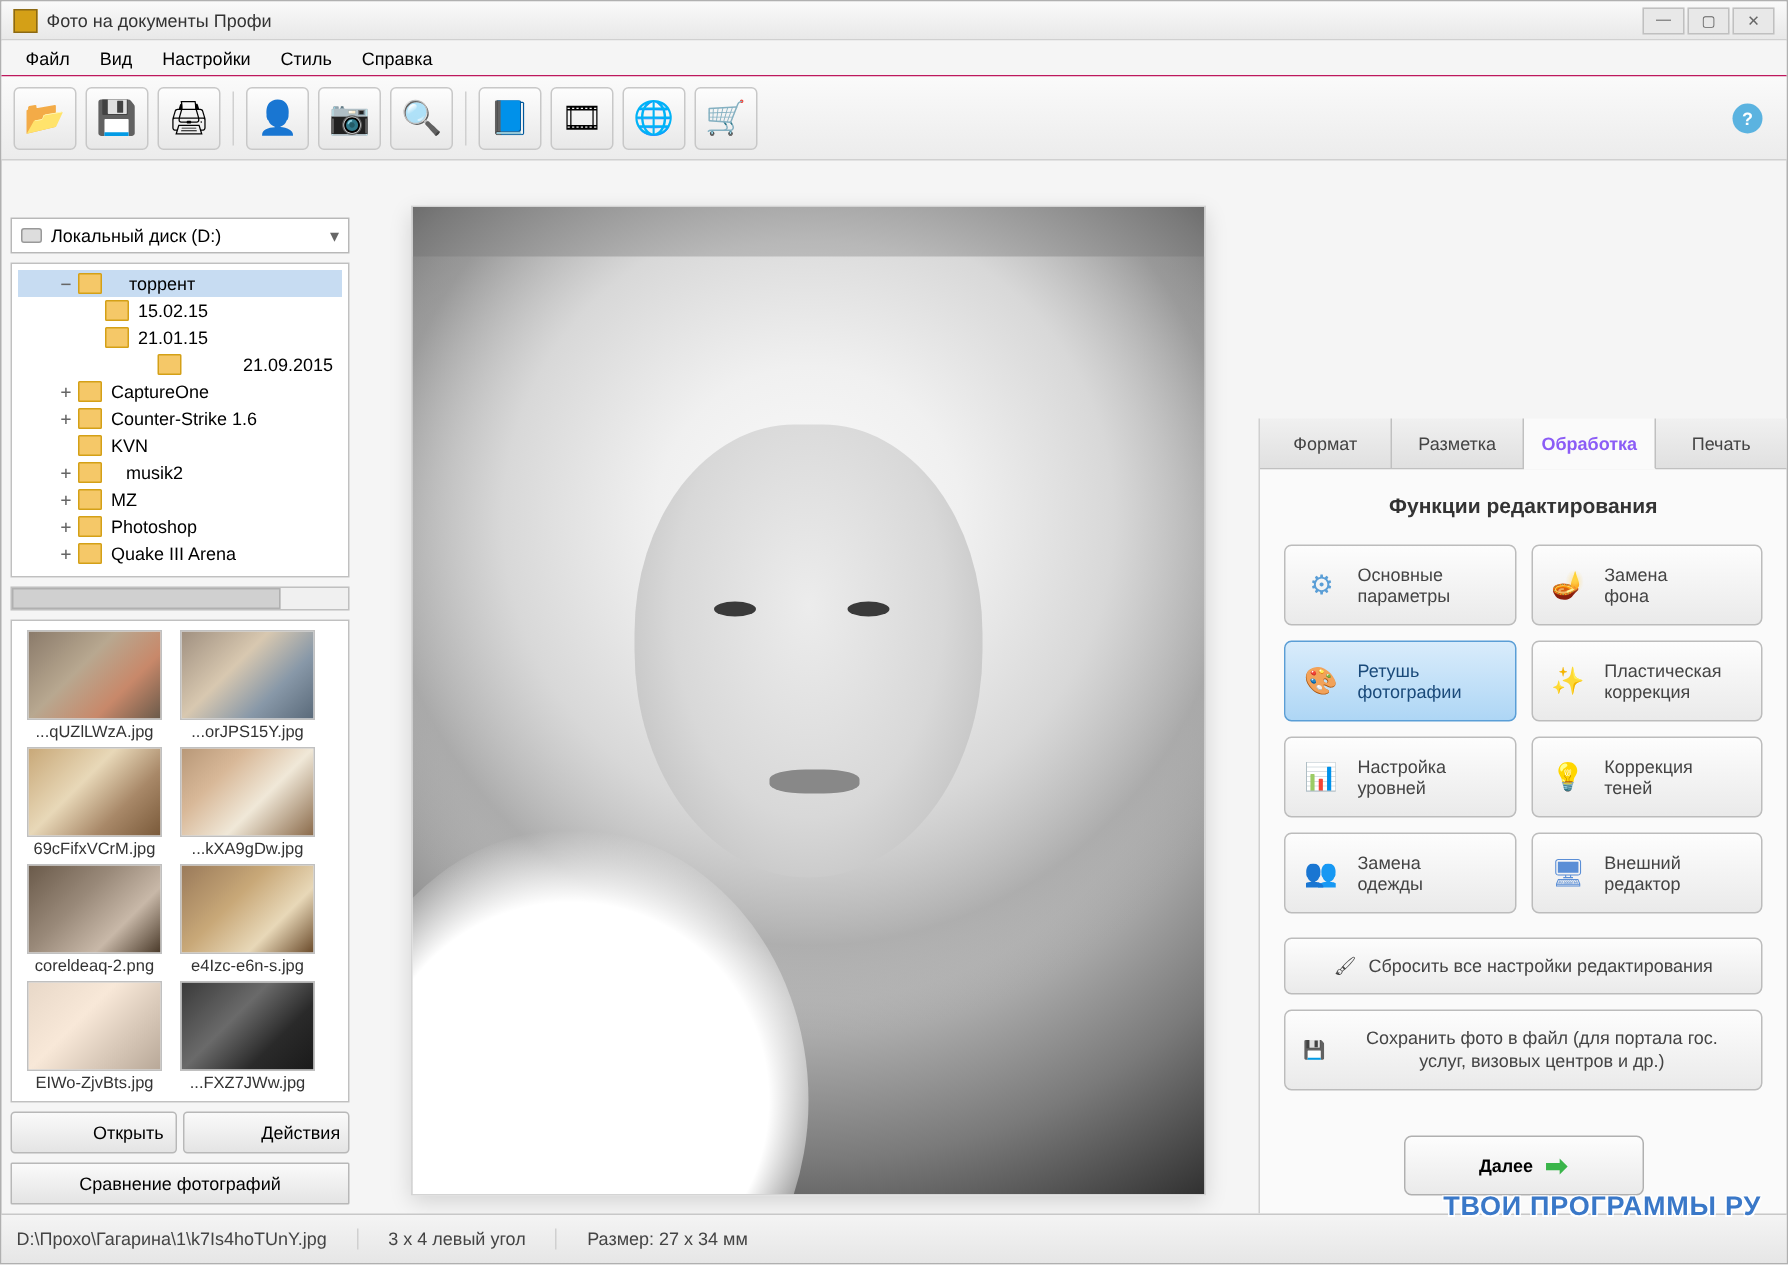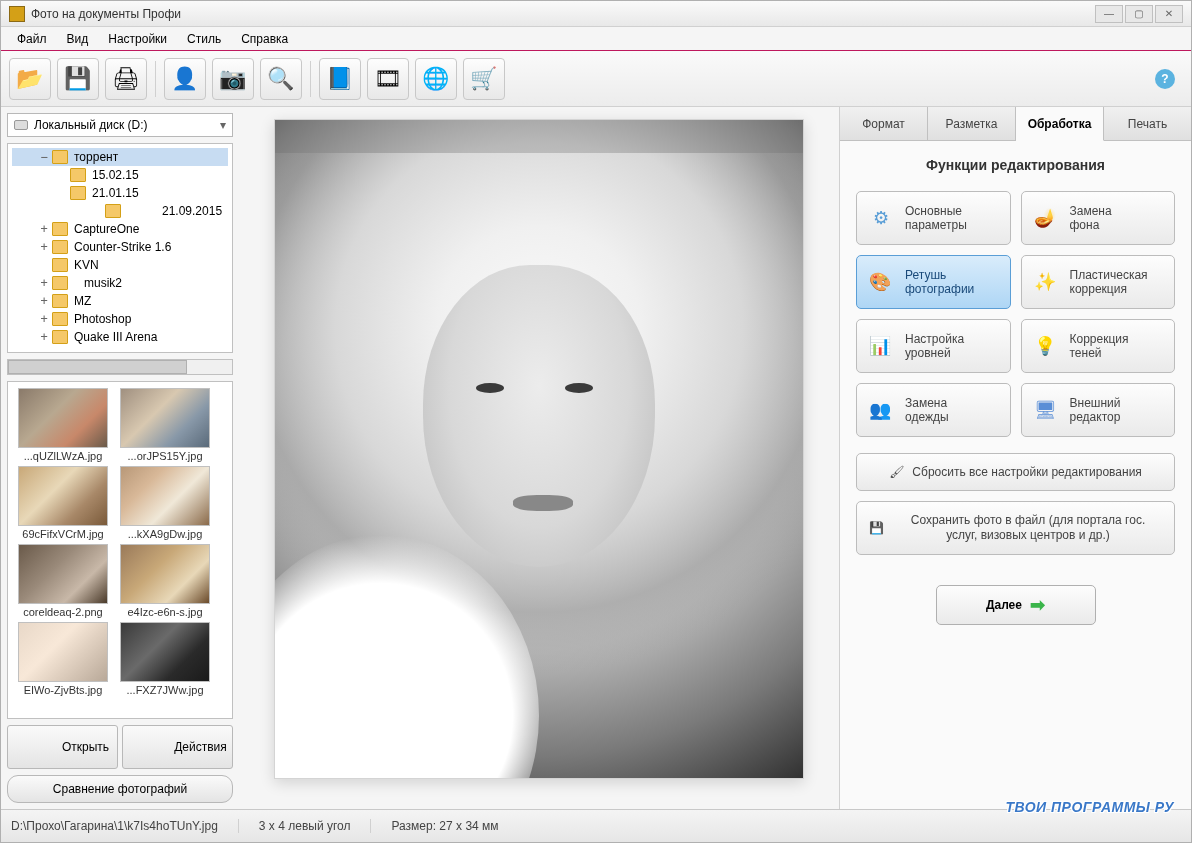--- a/index.html
+++ b/index.html
@@ -8,21 +8,21 @@
 .titlebar { height: 26px; background: linear-gradient(#fafafa, #e8e8e8); display: flex; align-items: center; padding: 0 8px; border-bottom: 1px solid #d0d0d0; }
 .titlebar .icon { width: 16px; height: 16px; background: #d4a017; border: 1px solid #8b6914; margin-right: 6px; }
 .titlebar .title { flex: 1; color: #333; }
 .titlebar .winbtn { width: 28px; height: 18px; margin-left: 2px; background: #e8e8e8; border: 1px solid #c0c0c0; display: flex; align-items: center; justify-content: center; font-size: 10px; color: #666; cursor: pointer; }
 .menubar { height: 24px; display: flex; align-items: center; padding: 0 8px; gap: 4px; background: #f5f5f5; border-bottom: 1px solid #be185d; }
 .menubar .item { padding: 3px 8px; cursor: pointer; }
 .toolbar { height: 56px; display: flex; align-items: center; padding: 4px 8px; gap: 6px; background: linear-gradient(#fafafa, #ececec); border-bottom: 1px solid #d0d0d0; }
 .toolbar .tbtn { width: 42px; height: 42px; background: linear-gradient(#fdfdfd, #e8e8e8); border: 1px solid #c8c8c8; border-radius: 4px; display: flex; align-items: center; justify-content: center; cursor: pointer; }
 .toolbar .sep { width: 1px; height: 36px; background: #d0d0d0; margin: 0 2px; }
 .toolbar .helpbtn { margin-left: auto; margin-right: 8px; width: 20px; height: 20px; border-radius: 50%; background: #5bb3e0; color: #fff; display: flex; align-items: center; justify-content: center; cursor: pointer; font-weight: bold; }
-.body { flex: 1; display: flex; overflow: hidden; }
+.body { flex: 1; display: flex; overflow: hidden; align-items: flex-end; }
 .left { width: 238px; display: flex; flex-direction: column; padding: 6px; gap: 6px; }
 .drive-combo { height: 24px; background: #fff; border: 1px solid #b8b8b8; display: flex; align-items: center; padding: 0 6px; gap: 6px; cursor: pointer; }
 .drive-combo .chev { margin-left: auto; color: #666; }
 .tree-panel { height: 210px; background: #fff; border: 1px solid #c0c0c0; overflow: auto; padding: 4px; }
 .tree-node { display: flex; align-items: center; height: 18px; gap: 2px; white-space: nowrap; }
 .tree-node .exp { width: 12px; text-align: center; color: #666; font-family: monospace; }
 .tree-node .fico { width: 16px; height: 14px; background: #f5c868; border: 1px solid #d4a017; border-radius: 1px; }
 .tree-node.sel { background: #c7dcf2; }
 .tree-scroll { height: 16px; background: #f0f0f0; border: 1px solid #c0c0c0; display: flex; }
 .tree-scroll .thumb { width: 80%; background: #d0d0d0; border: 1px solid #b0b0b0; }
@@ -31,50 +31,50 @@
 .thumb-img { width: 90px; height: 60px; background: linear-gradient(135deg,#8a7a6a,#b8a890 40%,#c8886a 70%,#6a5a4a); border: 1px solid #c0c0c0; }
 .thumb-img.t2 { background: linear-gradient(135deg,#a09080,#d8c8b0 40%,#8898a8 70%,#5a6a7a); }
 .thumb-img.t3 { background: linear-gradient(135deg,#c8a878,#e8d8b8 40%,#a88868 70%,#7a5a3a); }
 .thumb-img.t4 { background: linear-gradient(135deg,#b89878,#d8b898 30%,#f0e8d8 60%,#8a6a4a); }
 .thumb-img.t5 { background: linear-gradient(135deg,#6a5a4a,#9a8a7a 40%,#c8b8a8 70%,#4a3a2a); }
 .thumb-img.t6 { background: linear-gradient(135deg,#9a7a5a,#c8a878 40%,#e8d8b8 70%,#6a4a2a); }
 .thumb-img.t7 { background: linear-gradient(135deg,#e8d8c8,#f8e8d8 40%,#d8c8b8 70%,#b8a898); }
 .thumb-img.t8 { background: linear-gradient(135deg,#3a3a3a,#6a6a6a 40%,#2a2a2a 70%,#1a1a1a); }
 .thumb-label { font-size: 11px; color: #333; white-space: nowrap; overflow: hidden; text-overflow: ellipsis; width: 94px; text-align: center; }
 .left-btns { display: flex; gap: 4px; }
-.left-btns .btn { flex: 1; height: 44px; background: linear-gradient(#fafafa,#e4e4e4); border: 1px solid #b8b8b8; border-radius: 3px; cursor: pointer; display: flex; align-items: center; justify-content: center; padding-left: 46px; }
-.compare-btn { height: 28px; background: linear-gradient(#fafafa,#e4e4e4); border: 1px solid #b8b8b8; border-radius: 11px; cursor: pointer; display: flex; align-items: center; justify-content: center; }
+.left-btns .btn { flex: 1; height: 28px; background: linear-gradient(#fafafa,#e4e4e4); border: 1px solid #b8b8b8; border-radius: 3px; cursor: pointer; display: flex; align-items: center; justify-content: center; padding-left: 46px; }
+.compare-btn { height: 28px; background: linear-gradient(#fafafa,#e4e4e4); border: 1px solid #b8b8b8; border-radius: 1px; cursor: pointer; display: flex; align-items: center; justify-content: center; }
 .center { flex: 1; display: flex; align-items: flex-start; justify-content: center; padding: 12px; }
 .photo { width: 530px; height: 660px; background: #fff; border: 1px solid #d4d4d4; box-shadow: 0 4px 14px rgba(0,0,0,0.14); position: relative; overflow: hidden; }
 .photo-inner { position: absolute; inset: 0; background: radial-gradient(ellipse 90% 70% at 50% 42%, #f2f2f2 0%, #dedede 30%, #b8b8b8 55%, #7a7a7a 78%, #303030 100%); }
 .hair { position:absolute; width:140%; height:95%; left:-20%; top:5%; background: radial-gradient(ellipse 55% 65% at 50% 28%, #fafafa 0%, #f0f0f0 25%, #d8d8d8 50%, rgba(160,160,160,0.6) 70%, transparent 85%); }
 .face { position:absolute; width:44%; height:46%; left:28%; top:22%; background: radial-gradient(ellipse at 50% 40%, #ececec 0%, #d8d8d8 55%, #bcbcbc 90%); border-radius: 46% 46% 50% 50%; }
 .eye { position:absolute; width:28px; height:10px; background:#3a3a3a; border-radius:50%; top:40%; }
 .eye.l { left:38%; } .eye.r { left:55%; }
 .lips { position:absolute; width:60px; height:16px; background:#888; border-radius:40%; left:45%; top:57%; }
 .lightcircle { position:absolute; width:60%; height:55%; left:-10%; bottom:-18%; background: radial-gradient(circle, #fff 0%, #fff 55%, rgba(255,255,255,0) 75%); border-radius:50%; }
 .right { width: 352px; border-left: 1px solid #d0d0d0; display: flex; flex-direction: column; }
 .tabs { display: flex; height: 34px; border-bottom: 1px solid #c0c0c0; background: linear-gradient(#f4f4f4,#e6e6e6); }
 .tab { flex: 1; display: flex; align-items: center; justify-content: center; border-right: 1px solid #c0c0c0; cursor: pointer; background: linear-gradient(#f0f0f0,#e0e0e0); color:#444; }
 .tab:last-child { border-right: none; }
-.tab.active { background: #fafafa; border-bottom: 1px solid #fafafa; margin-bottom: -1px; font-weight: bold; color:#000000; }
+.tab.active { background: #fafafa; border-bottom: 1px solid #fafafa; margin-bottom: -1px; font-weight: bold; color:#8b5cf6; }
 .right-body { flex: 1; padding: 12px 16px; display: flex; flex-direction: column; gap: 10px; background: #fafafa; }
 .right-title { text-align: center; font-weight: bold; font-size: 14px; color: #333; margin: 4px 0 8px; }
 .func-grid { display: grid; grid-template-columns: 1fr 1fr; gap: 10px; }
 .func-btn { height: 54px; background: linear-gradient(#fdfdfd,#eaeaea); border: 1px solid #bcbcbc; border-radius: 5px; display: flex; align-items: center; padding: 0 10px; gap: 10px; cursor: pointer; color:#444; }
 .func-btn.active { background: linear-gradient(#d9ecfb,#aed6f5); border-color: #5a9ed6; color:#1a4a7a; }
 .func-btn .fico { width: 28px; height: 28px; border-radius: 4px; display: flex; align-items: center; justify-content: center; font-size: 18px; }
 .func-btn .flabel { line-height: 1.2; }
 .wide-btn { height: 38px; background: linear-gradient(#fdfdfd,#eaeaea); border: 1px solid #bcbcbc; border-radius: 5px; display: flex; align-items: center; justify-content: center; gap: 8px; cursor: pointer; color:#444; }
 .save-btn { height: 54px; background: linear-gradient(#fdfdfd,#eaeaea); border: 1px solid #bcbcbc; border-radius: 5px; display: flex; align-items: center; justify-content: center; gap: 10px; cursor: pointer; padding: 0 12px; text-align: center; color:#444; }
 .next-btn { height: 40px; width: 160px; margin: 20px auto 0; background: linear-gradient(#fdfdfd,#eaeaea); border: 1px solid #b0b0b0; border-radius: 5px; display: flex; align-items: center; justify-content: center; gap: 8px; cursor: pointer; font-weight: bold; }
 .next-btn .arrow { color: #3ab54a; font-size: 18px; }
 .statusbar { height: 22px; background: linear-gradient(#f4f4f4,#e6e6e6); border-top: 1px solid #c8c8c8; display: flex; align-items: center; padding: 16px 10px; gap: 20px; color: #444; font-size: 11px; }
 .statusbar .cell { border-right: 1px solid #d0d0d0; padding-right: 20px; }
-.watermark { position: absolute; right: 18px; bottom: 28px; font-size: 14px; font-weight: bold; font-style: italic; color: #3a78c8; text-shadow: 1px 1px 0 #fff, -1px -1px 0 #fff, 1px -1px 0 #fff, -1px 1px 0 #fff; letter-spacing: 0.5px; pointer-events:none; }
+.watermark { position: absolute; right: 18px; bottom: 28px; font-size: 18px; font-weight: bold; color: #3a78c8; text-shadow: 1px 1px 0 #fff, -1px -1px 0 #fff, 1px -1px 0 #fff, -1px 1px 0 #fff; letter-spacing: 0.5px; pointer-events:none; }
 .ico-disk{width:14px;height:10px;background:#ddd;border:1px solid #999;border-radius:2px;}
 </style>
 </head>
 <body>
 
 <div class="window">
   <div class="titlebar">
     <div class="icon"></div>
     <div class="title">Фото на документы Профи</div>
     <div class="winbtn">—</div>
@@ -130,21 +130,21 @@
     <div class="left">
       <div class="drive-combo">
         <span class="ico-disk"></span>
         <span>Локальный диск (D:)</span>
         <span class="chev">▾</span>
       </div>
       <div class="tree-panel" id="tree">
           <div class="tree-node sel" style="padding-left: 26px;">
             <span class="exp">−</span>
             <span class="fico"></span>
-            <span style="margin-left:4px">торрент</span>
+            <span style="margin-left:16px">торрент</span>
           </div>
           <div class="tree-node" style="padding-left: 44px;">
             <span class="exp"></span>
             <span class="fico"></span>
             <span style="margin-left:4px">15.02.15</span>
           </div>
           <div class="tree-node" style="padding-left: 44px;">
             <span class="exp"></span>
             <span class="fico"></span>
             <span style="margin-left:4px">21.01.15</span>

